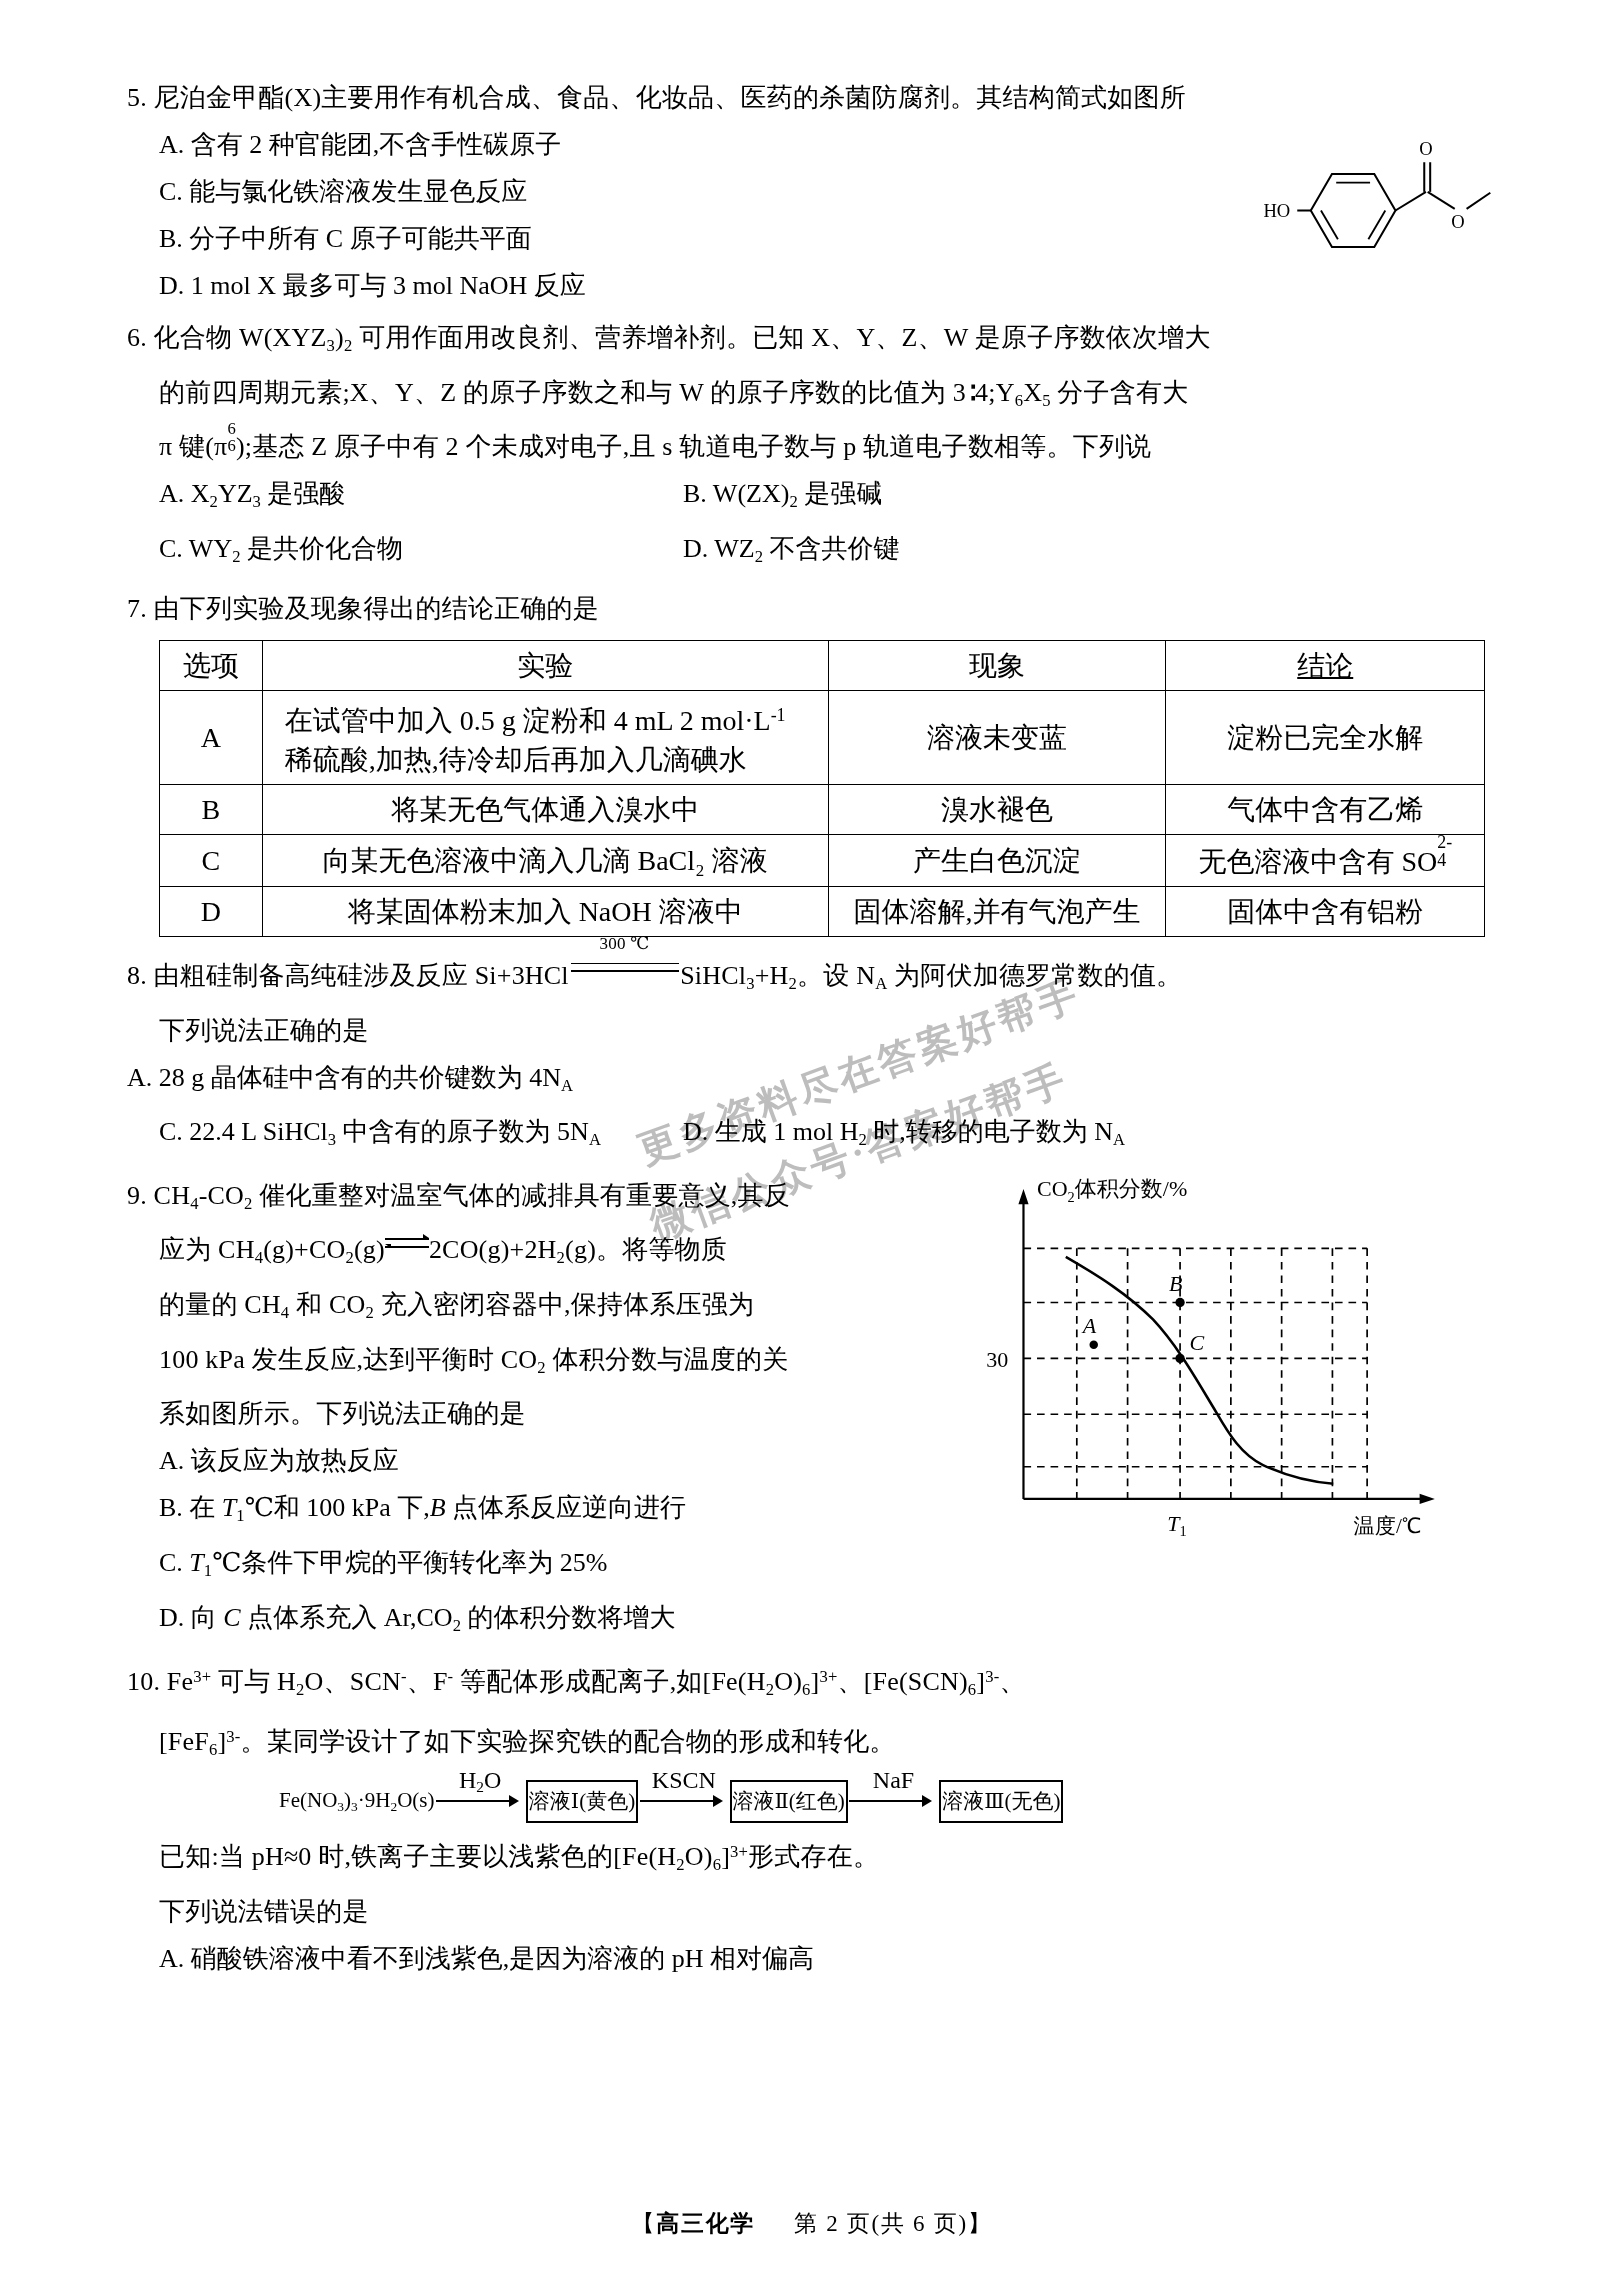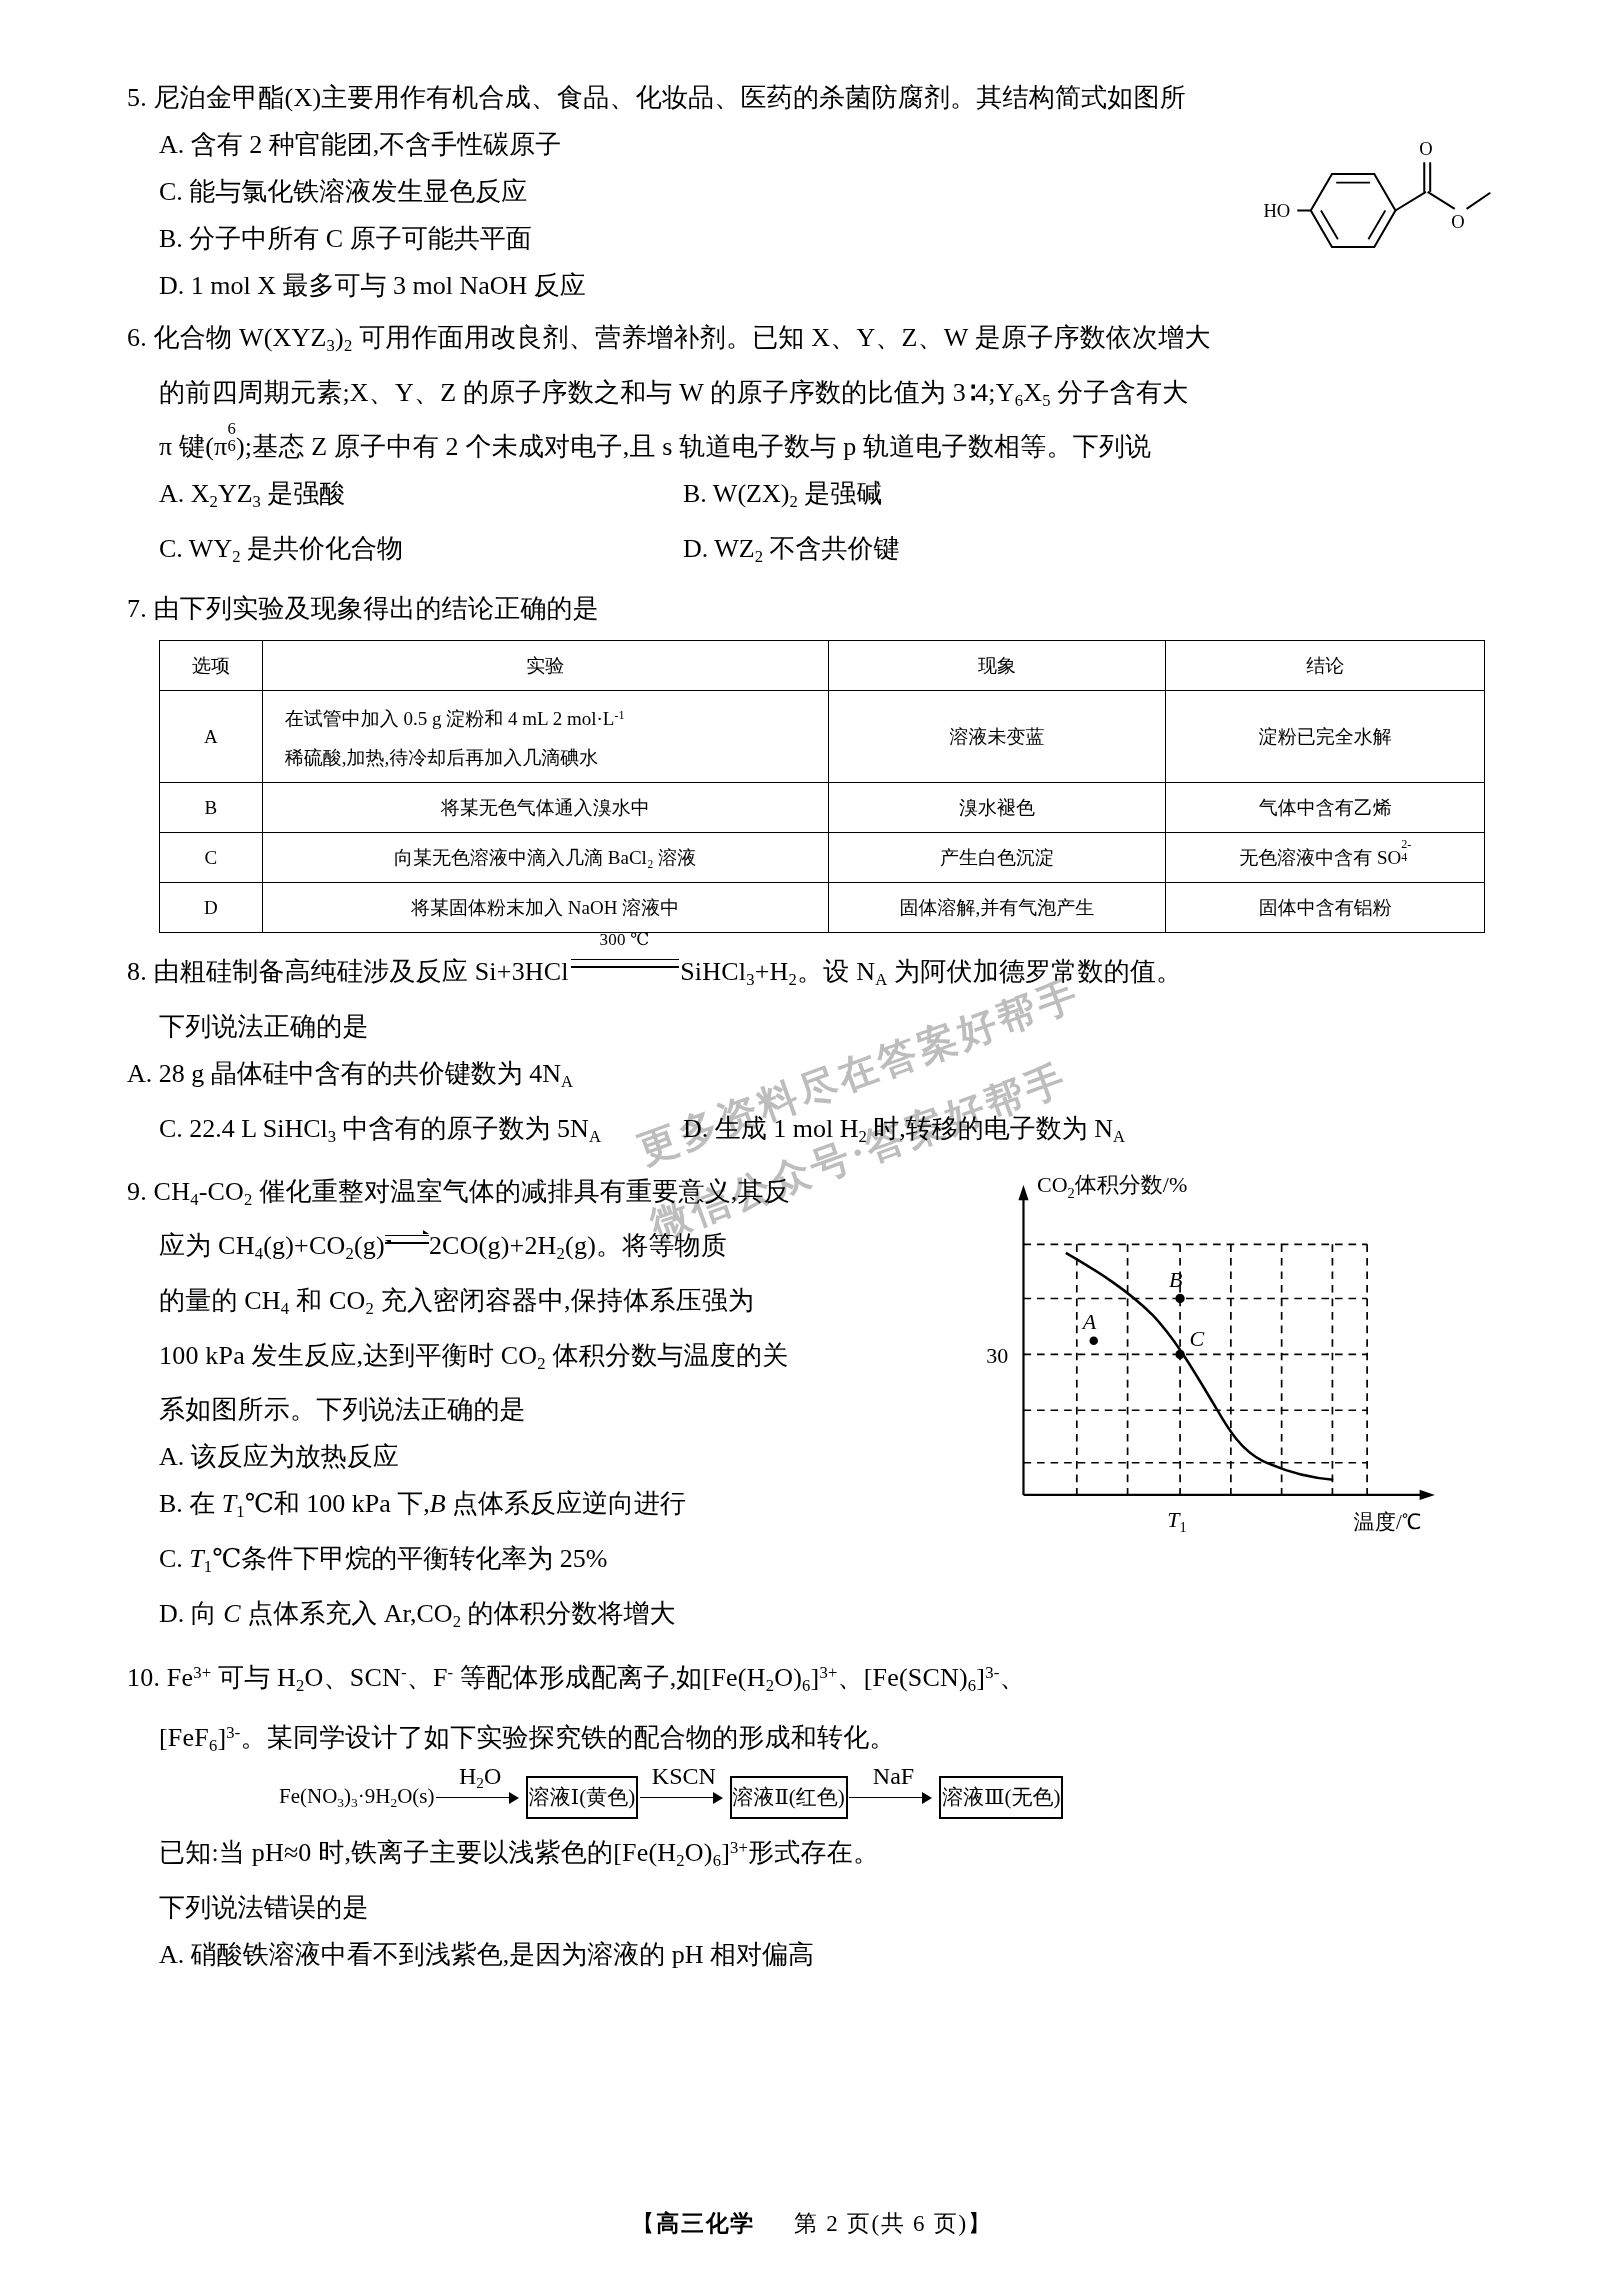--- a/index.html
+++ b/index.html
@@ -78,34 +78,34 @@
     width: 254px;
     height: 161px;
   }
 
   
   .tbl-wrap { padding-left: 32px; margin-top: 8.5px; }
   table.exp {
     border-collapse: collapse;
     width: 1294px;
     table-layout: fixed;
-    font-size: 19px;
+    font-size: 28px;
   }
   table.exp th, table.exp td {
     border: 1.7px solid #000;
     text-align: center;
     vertical-align: middle;
     padding: 5px 3.4px;
     line-height: 39px;
     font-weight: normal;
   }
   table.exp .c-opt  { width: 95px; }
   table.exp .c-exp  { width: 558px; }
   table.exp .c-phen { width: 330px; }
-  table.exp .c-conc { width: 311px; }
+  table.exp .c-conc { width: 311px; text-decoration: underline; }
   td.exp-cell { text-align: center; }
   td.exp-cell.two-line { text-align: left; padding-left: 22px; }
 
   
   .rxn-arrow {
     display: inline-block;
     position: relative;
     width: 108px;
     height: 1em;
     vertical-align: middle;

